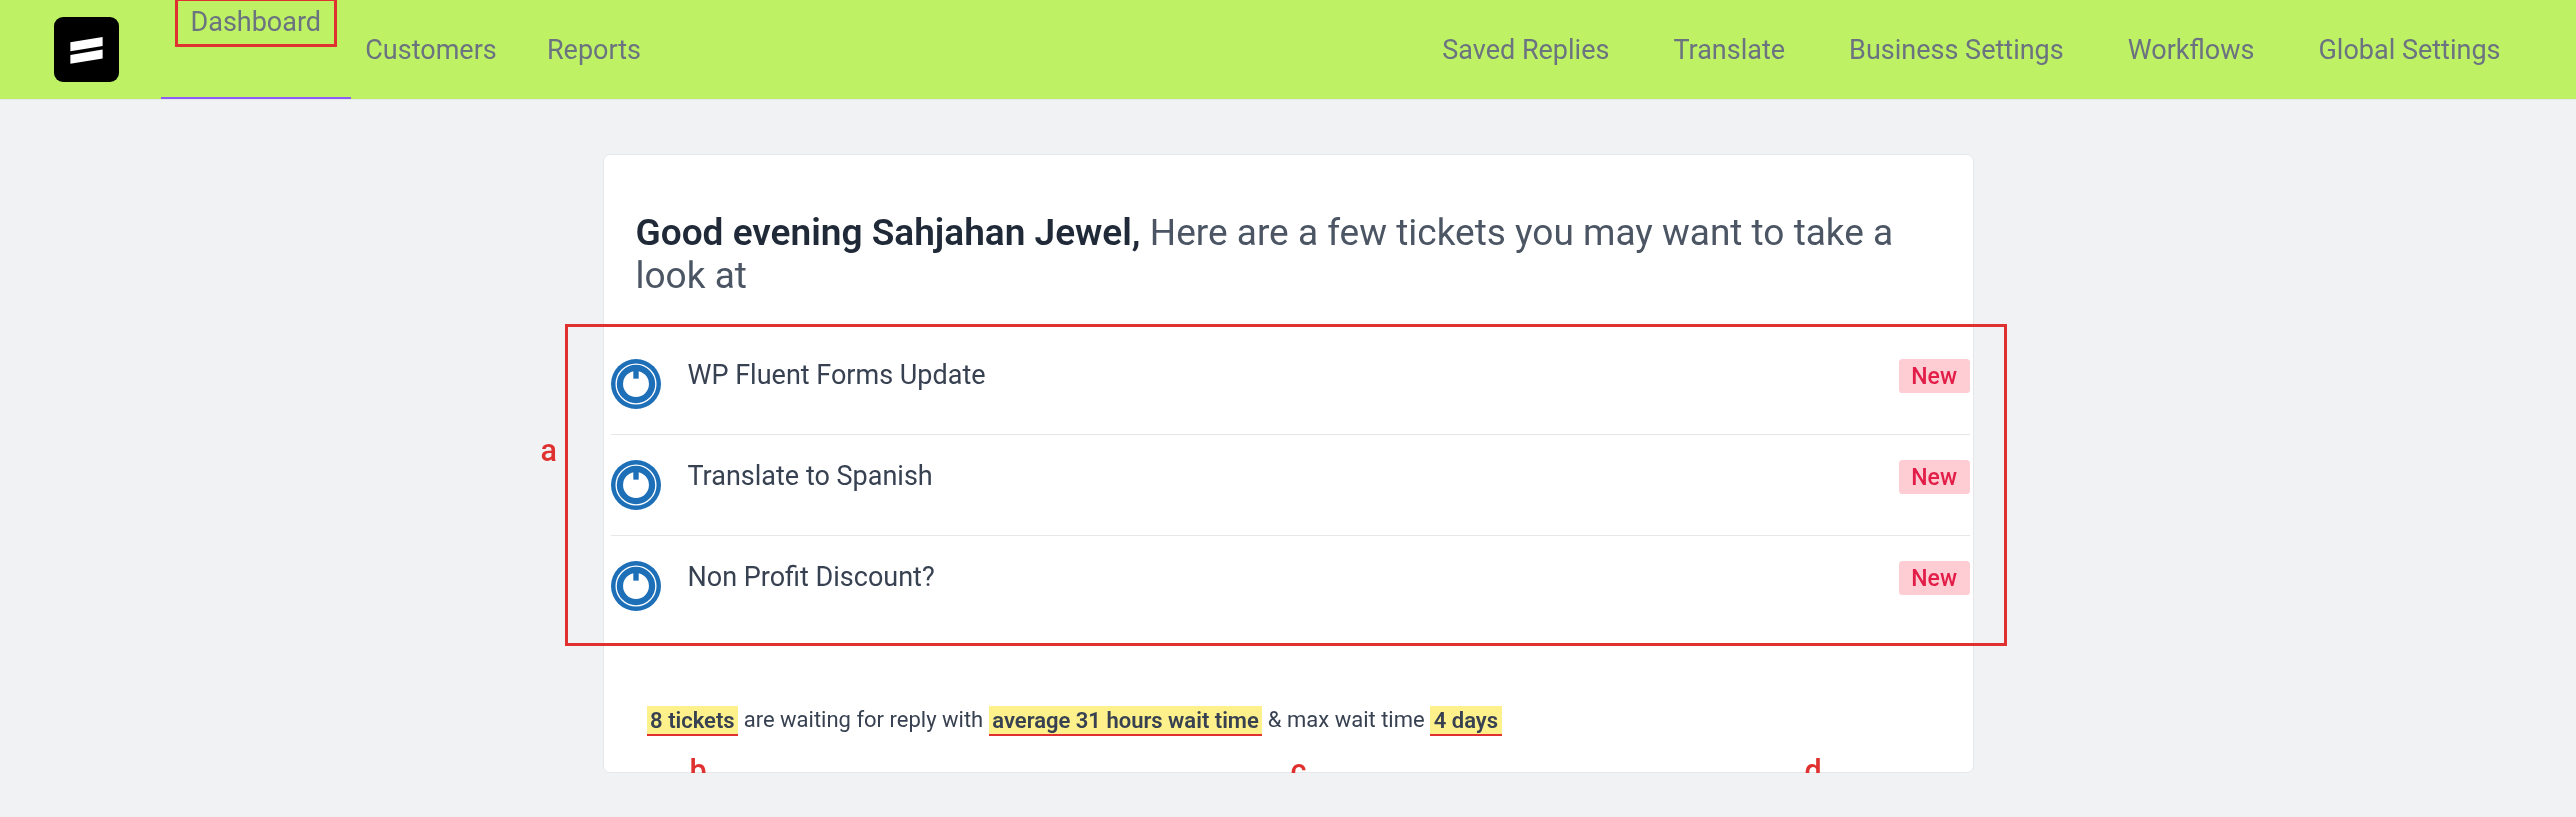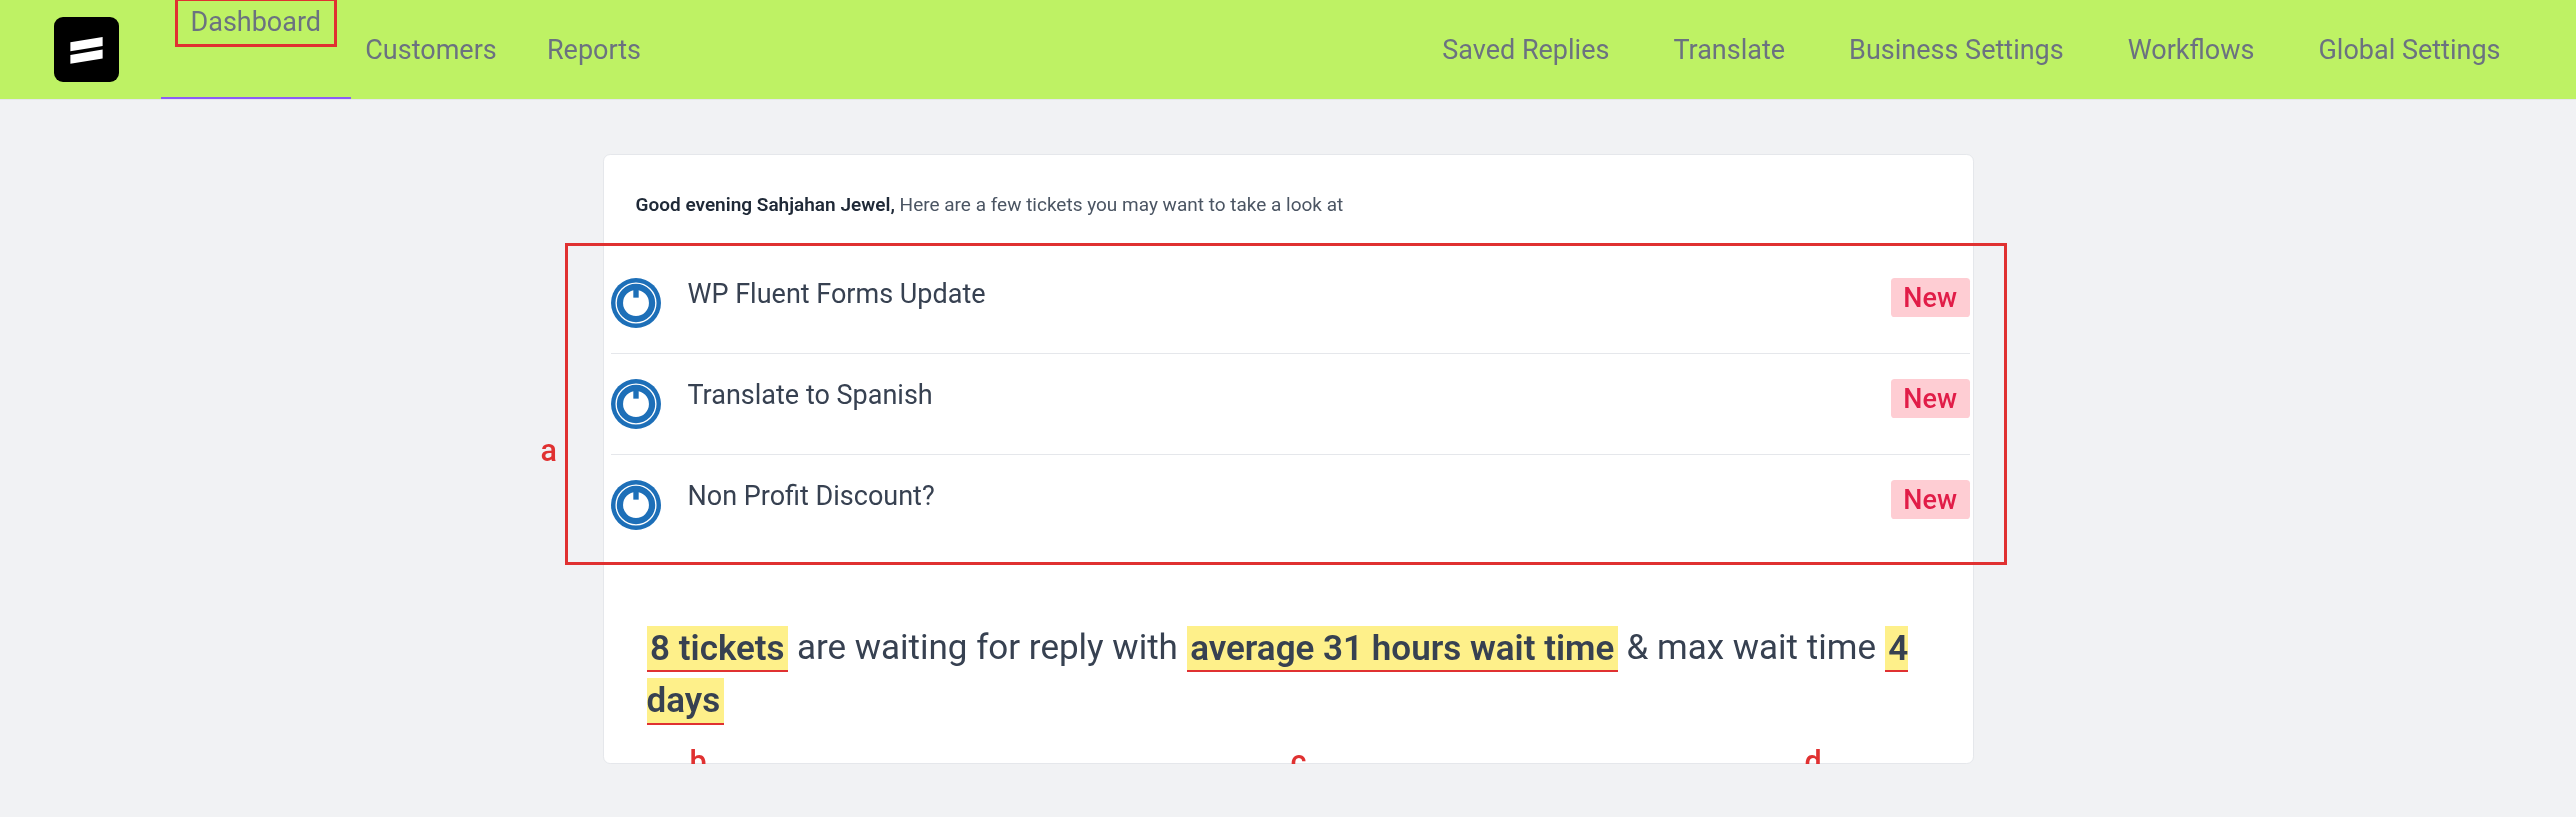--- a/index.html
+++ b/index.html
@@ -61,22 +61,22 @@
     .card {
       background: #fff;
       width: 1371px;
       margin: 54px auto 0;
       border-radius: 7.2px;
       border: 0.9px solid #e5e7eb;
       padding-bottom: 36px;
       position: relative;
     }
     .greeting {
-      font-size: 19px;
-      padding: 38px 32px 27px;
+      font-size: 37px;
+      padding: 56px 32px 27px;
       color: #4b5563;
     }
     .greeting .strong { color: #1f2937; font-weight: 600; }
     .ticket-list {
       border: 3.6px solid #e03131;
       margin: 0 -34px 0 -39px;
       padding: 7.2px 34px 7.2px 43px;
       position: relative;
     }
     .ticket-row {
@@ -95,27 +95,27 @@
       flex-shrink: 0;
     }
     .ticket-title {
       font-size: 27px;
       color: #374151;
       flex: 1;
     }
     .badge-new {
       background: #fecdd3;
       color: #e11d48;
-      font-size: 27px;
+      font-size: 23px;
       font-weight: 500;
       padding: 3.6px 12.5px;
       border-radius: 3.6px;
     }
     .stats-line {
-      font-size: 35px;
+      font-size: 22px;
       color: #374151;
       padding: 57px 43px 0;
       line-height: 1.5;
     }
     .stats-line .hl {
       background: #fef08a;
       padding: 1.8px 3.6px;
       border-bottom: 2.7px solid #e03131;
       font-weight: 600;
     }

